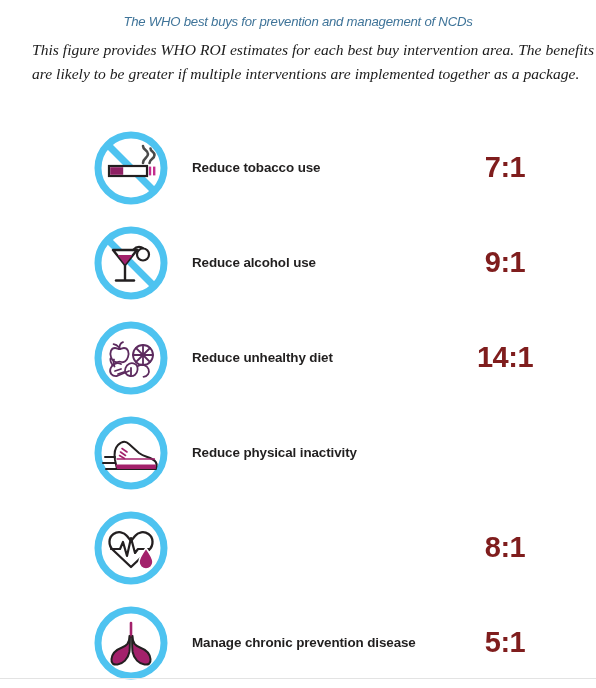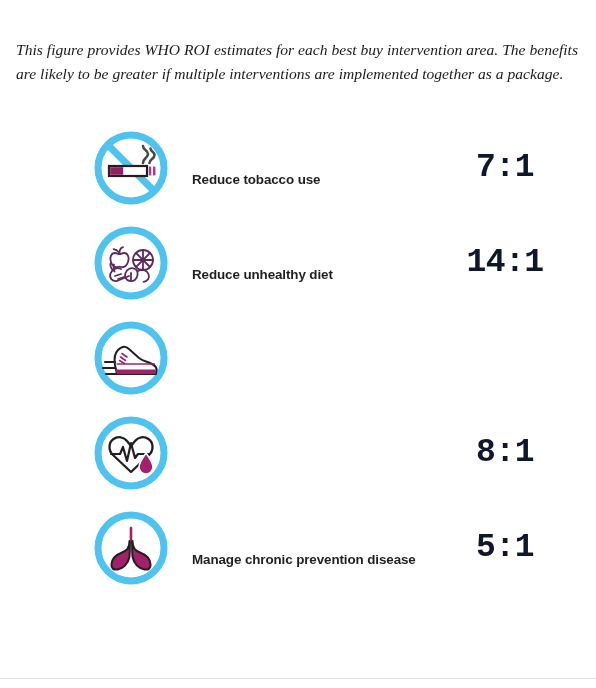--- a/index.html
+++ b/index.html
@@ -25,21 +25,21 @@
     text-align: center;
     font-family: "Liberation Sans", sans-serif;
     font-style: italic;
     font-size: 13.2px;
     letter-spacing: -0.25px;
     color: #3F7499;
     white-space: nowrap;
   }
   .fig-caption {
     position: absolute;
-    left: 16px;
+    left: 32px;
     top: 38px;
     width: 562px;
     font-family: "Liberation Serif", serif;
     font-style: italic;
     font-size: 15.6px;
     line-height: 24px;
     color: #1b1b1b;
     text-align: justify;
     text-justify: inter-word;
   }
@@ -64,21 +64,21 @@
     height: 95px;
     display: flex;
     align-items: center;
     justify-content: center;
   }
   .icon-cell svg { display: block; }
 
   .label-cell {
     position: absolute;
     left: 192px;
-    top: 12px;
+    top: 0;
     width: 230px;
     height: 95px;
     display: flex;
     align-items: center;
   }
   .label-text {
     font-family: "Liberation Sans", sans-serif;
     font-weight: bold;
     font-size: 13.4px;
     line-height: 17.5px;
@@ -90,42 +90,43 @@
     position: absolute;
     left: 430px;
     top: 0;
     width: 150px;
     height: 95px;
     display: flex;
     align-items: center;
     justify-content: center;
   }
   .ratio-text {
-    font-family: Liberation Mono, monospace;
+    font-family: Liberation Sans, sans-serif;
     font-weight: bold;
-    font-size: 33px;
-    color: #0f172a;
+    font-size: 29px;
+    color: #7f1d1d;
     letter-spacing: -0.5px;
   }
 
   
   .bottom-rule {
     position: absolute;
     left: 0;
     top: 678px;
     width: 596px;
     height: 1px;
     background: #e3e3e3;
   }
 </style>
 </head>
 <body>
 
 <div id="page">
 
+  <div class="fig-title">The WHO best buys for prevention and management of NCDs</div>
 
   <div class="fig-caption">This figure provides WHO ROI estimates for each best buy intervention area.  The benefits are likely to be greater if multiple interventions are implemented together as a package.</div>
 
   <div class="rows">
 
     <div class="row">
       <div class="icon-cell">
         <svg width="80" height="80" viewBox="0 0 80 80">
           <circle cx="40" cy="40" r="33" fill="none" stroke="#4EC3F0" stroke-width="7"></circle>
           <line x1="16.5" y1="16.5" x2="63.5" y2="63.5" stroke="#4EC3F0" stroke-width="7" stroke-linecap="butt"></line>
@@ -140,20 +141,40 @@
         </svg>
       </div>
       <div class="label-cell">
         <span class="label-text">Reduce tobacco use</span>
       </div>
       <div class="ratio-cell">
         <span class="ratio-text">7:1</span>
       </div>
     </div>
 
+    <div class="row">
+      <div class="icon-cell">
+        <svg width="80" height="80" viewBox="0 0 80 80">
+          <circle cx="40" cy="40" r="33" fill="none" stroke="#4EC3F0" stroke-width="7"></circle>
+          <line x1="16.5" y1="16.5" x2="63.5" y2="63.5" stroke="#4EC3F0" stroke-width="7"></line>
+          <path d="M22 27 L46 27 L34 42 Z" fill="#ffffff" stroke="#231f20" stroke-width="2.4" stroke-linejoin="round"></path>
+          <path d="M26.6 32 L41.4 32 L34 41.5 Z" fill="#A3216B"></path>
+          <line x1="34" y1="41.5" x2="34" y2="57" stroke="#231f20" stroke-width="2.4"></line>
+          <line x1="25" y1="57.5" x2="43" y2="57.5" stroke="#231f20" stroke-width="2.4" stroke-linecap="round"></line>
+          <path d="M42 27 C48 21 54 25 54 30" fill="none" stroke="#231f20" stroke-width="2.2" stroke-linecap="round"></path>
+          <circle cx="52" cy="31.5" r="6" fill="#ffffff" stroke="#231f20" stroke-width="2.2"></circle>
+        </svg>
+      </div>
+      <div class="label-cell">
+        <span class="label-text">Reduce alcohol use</span>
+      </div>
+      <div class="ratio-cell">
+        <span class="ratio-text">9:1</span>
+      </div>
+    </div>
 
     <div class="row">
       <div class="icon-cell">
         <svg width="80" height="80" viewBox="0 0 80 80">
           <circle cx="40" cy="40" r="33" fill="none" stroke="#4EC3F0" stroke-width="7"></circle>
           <g fill="none" stroke="#5C2A5E" stroke-width="1.8" stroke-linecap="round" stroke-linejoin="round">
             <path d="M24 30 C20 30 18.5 34.5 20 39 C21.2 42.8 24 45 26.5 44 C28 43.4 29 43.4 30.5 44 C33 45 35.8 42.8 37 39 C38.5 34.5 37 30 33 30 C31 30 30 31 28.5 31 C27 31 26 30 24 30 Z"></path>
             <path d="M28.5 30.5 C28.3 27.5 29.5 25.2 32 24.2"></path>
             <path d="M28.2 29.5 C26.2 27.4 24.8 26.5 22.6 26.2"></path>
             <circle cx="52" cy="37" r="10"></circle>
@@ -192,20 +213,23 @@
             <line x1="29.5" y1="39" x2="34.5" y2="42.5"></line>
             <line x1="28.5" y1="42.5" x2="33.5" y2="45.5"></line>
           </g>
           <g stroke="#231f20" stroke-width="2" stroke-linecap="round">
             <line x1="14" y1="44" x2="24" y2="44"></line>
             <line x1="12" y1="50" x2="24" y2="50"></line>
             <line x1="15" y1="56" x2="25" y2="56"></line>
           </g>
         </svg>
       </div>
+      <div class="label-cell">
+        <span class="label-text">Reduce physical inactivity</span>
+      </div>
     </div>
 
     <div class="row">
       <div class="icon-cell">
         <svg width="80" height="80" viewBox="0 0 80 80">
           <circle cx="40" cy="40" r="33" fill="none" stroke="#4EC3F0" stroke-width="7"></circle>
           <path d="M40 59 L22 42 C17 37 17.5 29.5 22.5 26 C27 22.8 33 24 36 28 L40 33 L44 28 C47 24 53 22.8 57.5 26 C62.5 29.5 63 37 58 42 Z" fill="#ffffff" stroke="#231f20" stroke-width="2.3" stroke-linejoin="round"></path>
           <polyline points="20,41 29,41 32,34 36,48 40,30 44,45 47,41 58,41" fill="none" stroke="#231f20" stroke-width="2.2" stroke-linecap="round" stroke-linejoin="round"></polyline>
           <path d="M55 40 C50 47 48 50.5 48 54 C48 58 51.2 61 55 61 C58.8 61 62 58 62 54 C62 50.5 60 47 55 40 Z" fill="#A3216B" stroke="#ffffff" stroke-width="1.6"></path>
         </svg>

